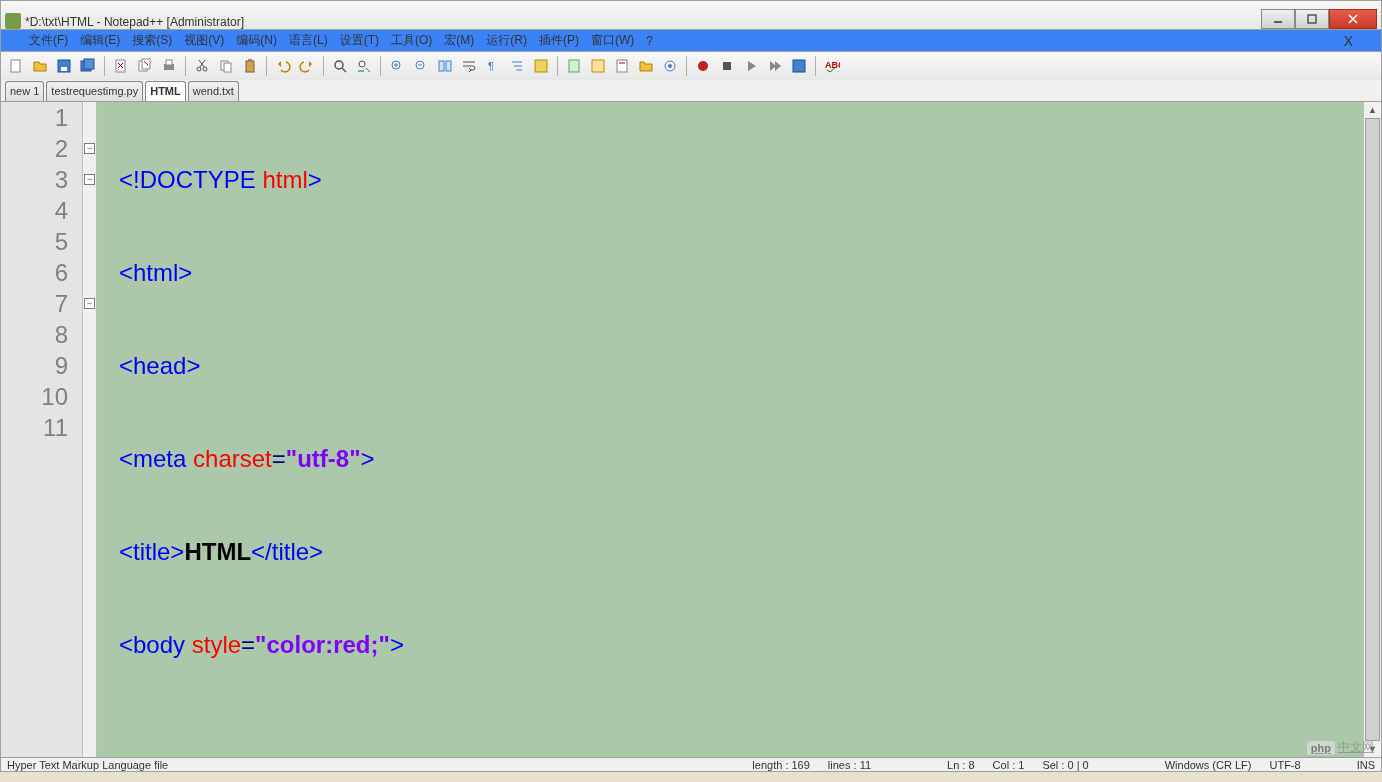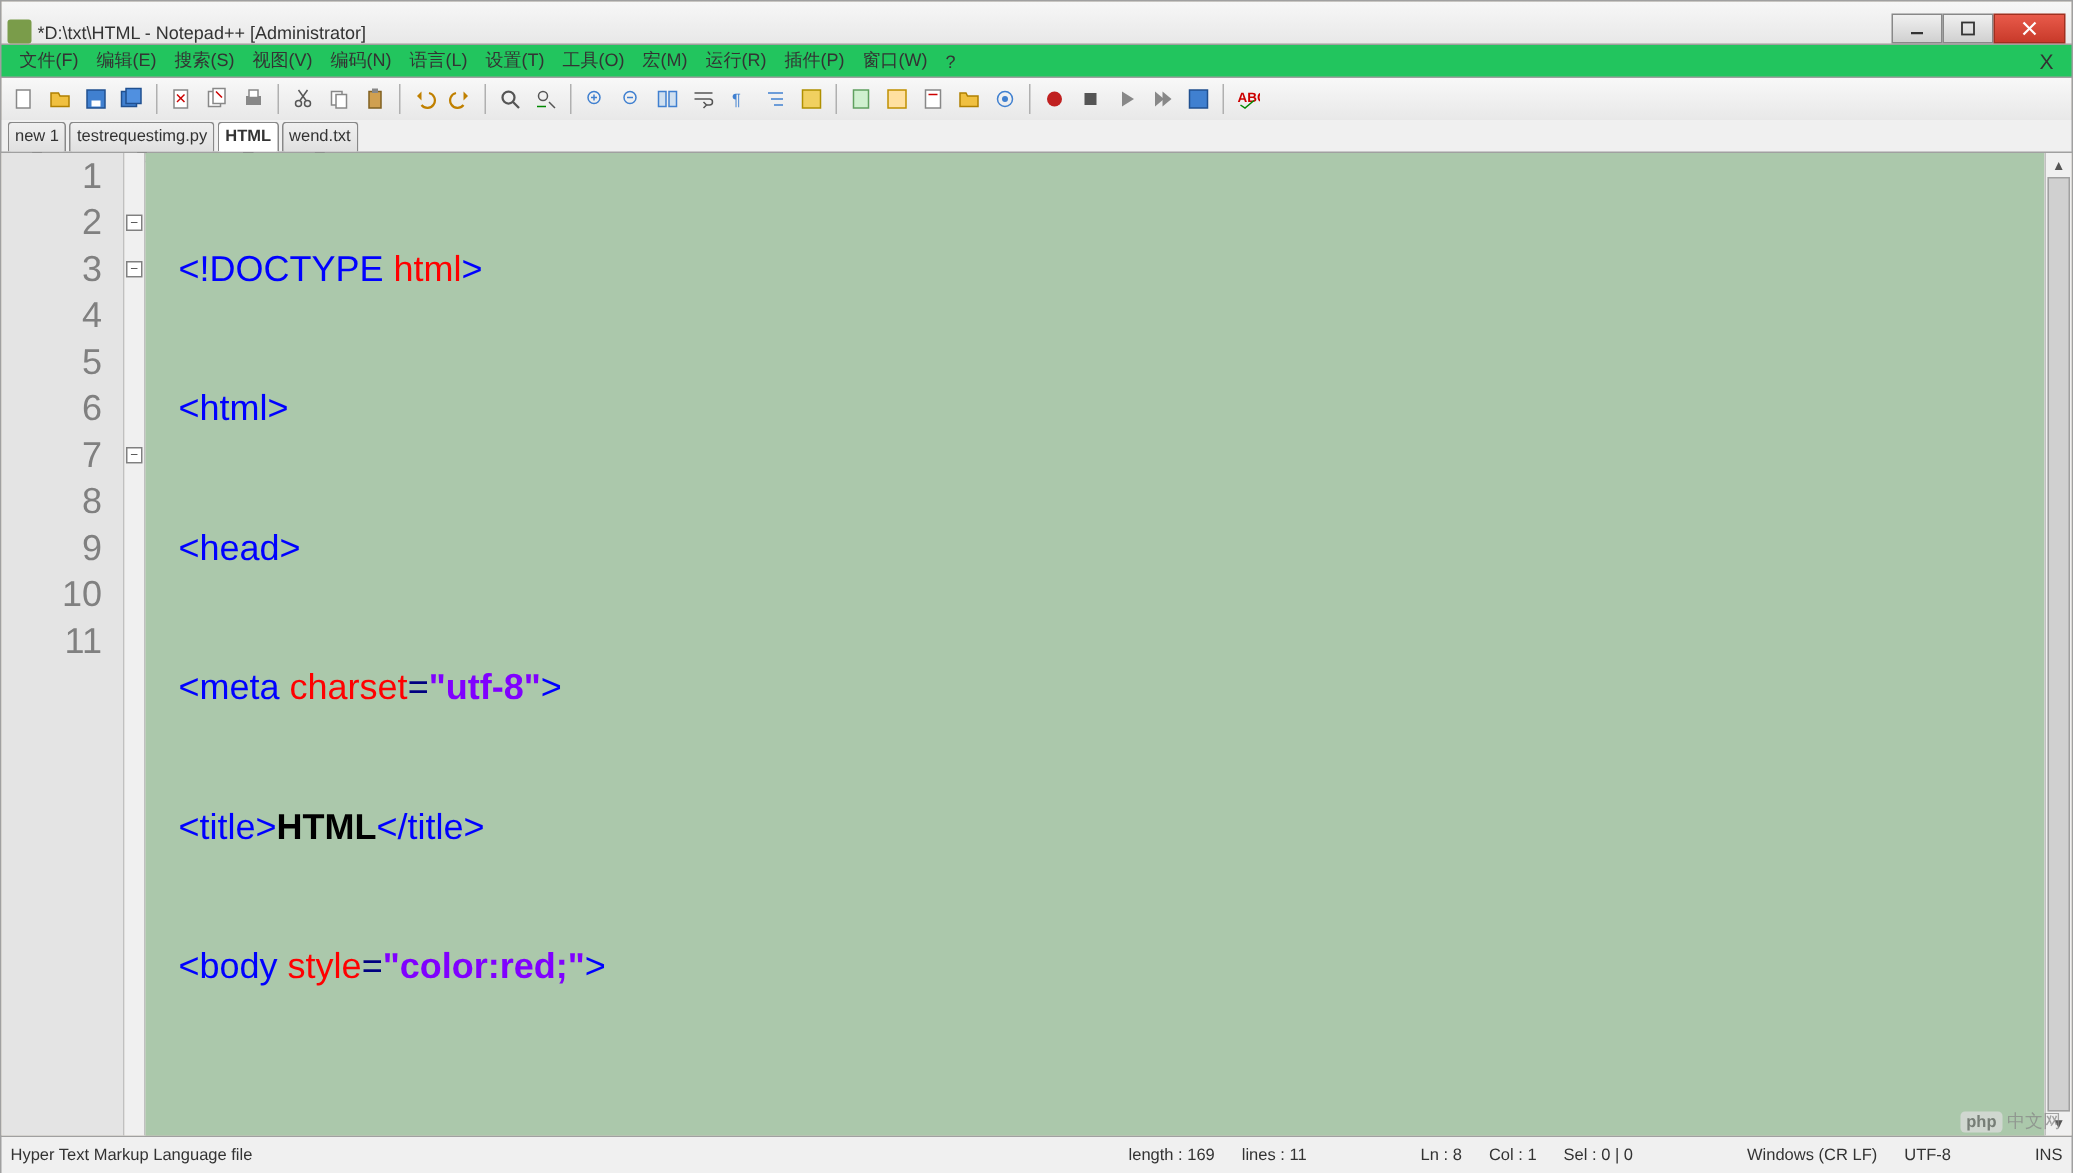--- a/index.html
+++ b/index.html
@@ -8,21 +8,21 @@
 
 .titlebar { height:30px; background:linear-gradient(#f7f7f7,#e8e8e8); border:1px solid #a0a0a0; display:flex; align-items:flex-end; padding:0 4px; font-size:12px; color:#333; }
 .titlebar .icon { width:16px; height:16px; margin-right:4px; background:#7a9c4a; border-radius:2px; }
 .titlebar .title { flex:1; }
 .winbtns { display:flex; gap:0; }
 .winbtn { width:34px; height:20px; border:1px solid #888; background:linear-gradient(#f0f0f0,#d0d0d0); display:flex; align-items:center; justify-content:center; font-size:10px; cursor:pointer; }
 .winbtn.close { background:linear-gradient(#e85a4a,#c83a2a); color:#fff; width:48px; border-color:#a03020; }
 .winbtn svg { width:10px; height:10px; }
 
 
-.menubar { height:22px; background:#22c55e; border:1px solid #a0a0a0; border-top:none; display:flex; align-items:center; padding:0 6px; font-size:12px; color:#333; }
+.menubar { height:22px; background:#3b82f6; border:1px solid #a0a0a0; border-top:none; display:flex; align-items:center; padding:0 22px; font-size:12px; color:#333; }
 .menubar span { padding:2px 6px; cursor:pointer; }
 .menubar .closex { margin-left:auto; font-size:14px; padding:0 6px; cursor:pointer; }
 
 
 .toolbar { height:28px; background:linear-gradient(#f8f8f8,#e8e8e8); border-left:1px solid #a0a0a0; border-right:1px solid #a0a0a0; display:flex; align-items:center; padding:0 4px; gap:2px; }
 .tbtn { width:22px; height:22px; display:flex; align-items:center; justify-content:center; cursor:pointer; border-radius:2px; }
 .tbtn svg { width:16px; height:16px; }
 .tsep { width:1px; height:20px; background:#b0b0b0; margin:0 3px; }
 
 
@@ -46,26 +46,26 @@
 .kw-val { color:#8000ff; font-weight:bold; }
 .kw-text { color:#000; font-weight:bold; }
 .kw-sym { color:#000080; }
 
 .vscroll { width:18px; background:#f0f0f0; border-left:1px solid #c0c0c0; position:relative; }
 .vscroll .thumb { position:absolute; top:16px; bottom:16px; left:1px; right:1px; background:#d0d0d0; border:1px solid #a0a0a0; }
 .vscroll .arr { position:absolute; left:0; right:0; height:16px; display:flex; align-items:center; justify-content:center; font-size:9px; color:#555; cursor:pointer; }
 .vscroll .arr.up { top:0; } .vscroll .arr.down { bottom:0; }
 
 
-.statusbar { height:25px; background:#f0f0f0; border:1px solid #a0a0a0; border-top:none; display:flex; align-items:center; font-size:11px; color:#333; padding:0 6px; gap:18px;justify-content:center; }
+.statusbar { height:14px; background:#f0f0f0; border:1px solid #a0a0a0; border-top:none; display:flex; align-items:center; font-size:11px; color:#333; padding:0 6px; gap:18px;justify-content:center; }
 .statusbar .spacer { flex:1; }
 .statusbar span { white-space:nowrap; }
 
 
-.watermark { position:absolute; right:8px; bottom:26px; font-size:12px; color:#888; display:flex; align-items:center; gap:3px; opacity:.75; }
+.watermark { position:absolute; right:8px; bottom:26px; font-size:12px; color:#888; display:flex; align-items:center; gap:3px; opacity:.75;text-decoration:underline; }
 .watermark b { color:#666; background:#ddd; padding:1px 4px; border-radius:3px; font-size:11px; }
 </style>
 </head>
 <body>
 
 <div class="titlebar">
   <div class="icon"></div>
   <div class="title">*D:\txt\HTML - Notepad++ [Administrator]</div>
   <div class="winbtns">
     <div class="winbtn">

